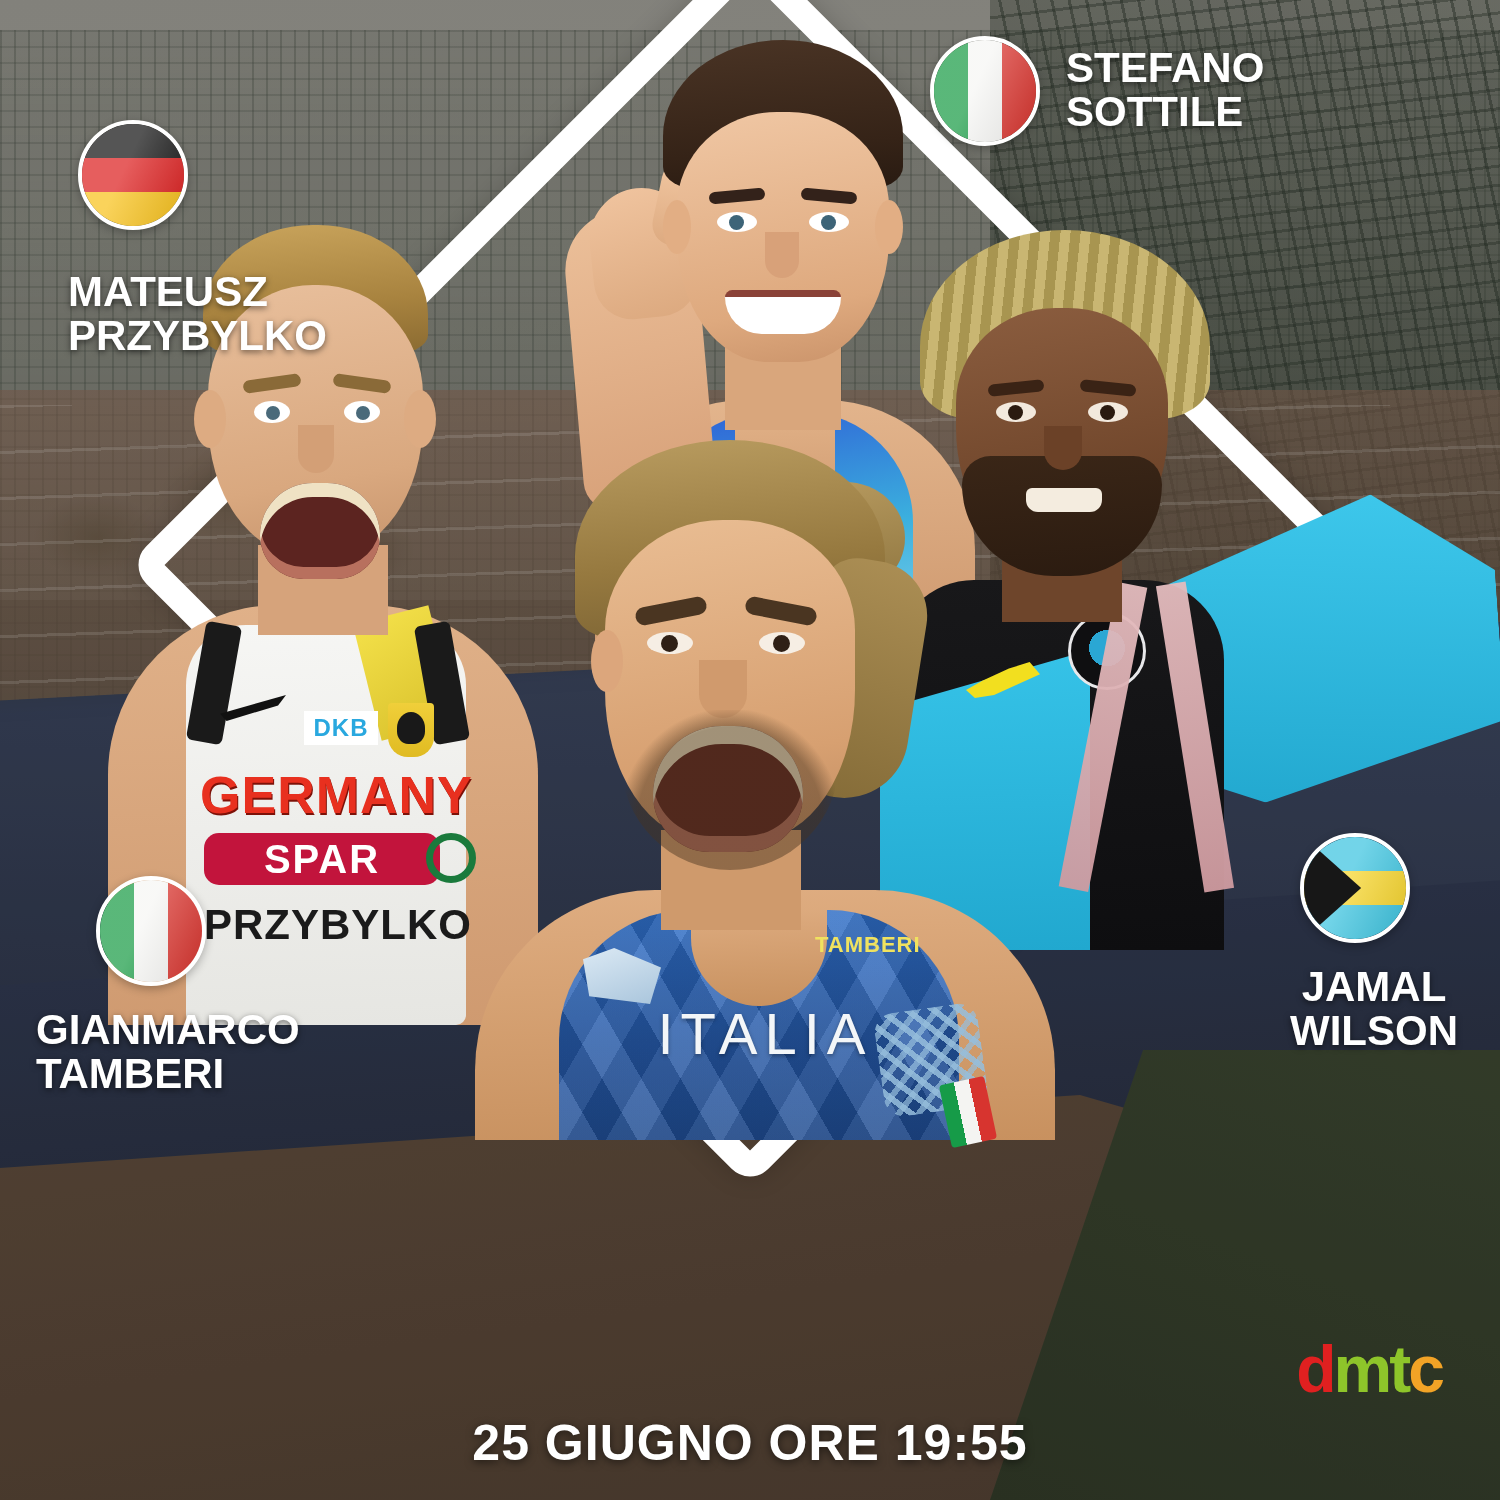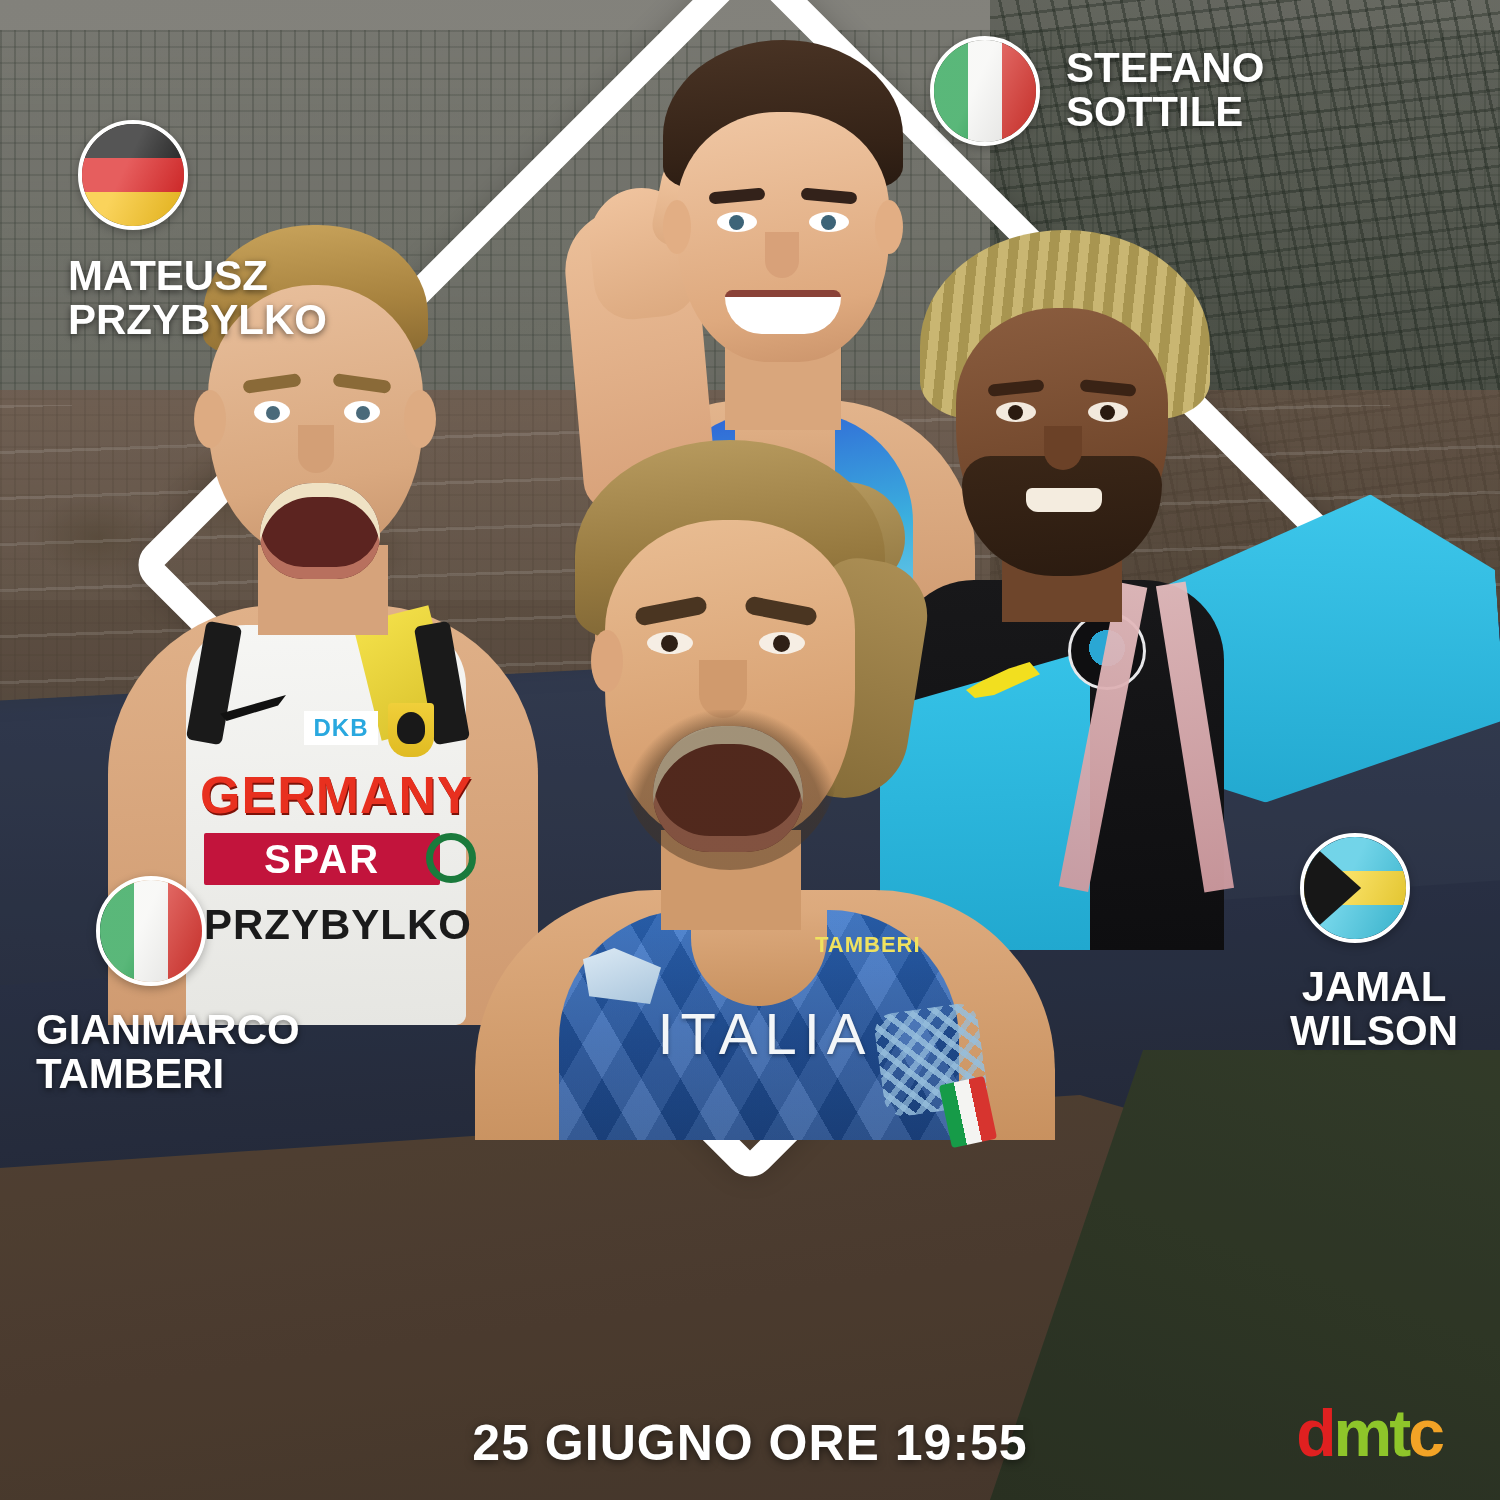--- a/index.html
+++ b/index.html
@@ -147,21 +147,21 @@
   }
   .pz-eagle { position:absolute; left:280px; top:478px; width:46px; height:54px; background:linear-gradient(180deg,#f0cf3a 0%,#e0bb22 100%); border-radius:4px 4px 20px 20px; }
   .pz-eagle::after { content:""; position:absolute; left:9px; top:9px; width:28px; height:32px; background:#191919; border-radius:50% 50% 40% 40%; }
   .pz-germany {
     position:absolute; left:92px; top:540px; width:250px;
     color:#e8301f; font-weight:bold; font-size:52px; letter-spacing:1px;
     text-shadow:1px 2px 0 #7d1108;
   }
   .pz-spar {
     position:absolute; left:96px; top:608px; width:236px; height:52px;
-    background:#c2143c; border-radius:2px;
+    background:#c2143c; border-radius:15px;
     color:#fff; font-weight:bold; font-size:40px; text-align:center; line-height:52px; letter-spacing:2px;
   }
   .pz-spar-a { position:absolute; left:318px; top:608px; width:50px; height:50px; border:7px solid #1a7a3c; border-radius:50%; background:transparent; }
   .pz-name-jersey {
     position:absolute; left:96px; top:676px; width:250px;
     color:#1b1b1b; font-weight:bold; font-size:42px; letter-spacing:1px;
   }
 
   
   .ath-sottile { left:585px; top:40px; width:400px; height:600px; }
@@ -392,21 +392,21 @@
     content:""; position:absolute; left:0; top:0; width:56%; height:100%;
     background:#171717; clip-path:polygon(0 0, 100% 50%, 0 100%); z-index:2;
   }
   .corner-name {
     color:#ffffff; font-weight:bold; font-size:42px; line-height:1.04;
     letter-spacing:0px; text-shadow:0 2px 6px rgba(0,0,0,.55);
     font-stretch:condensed; white-space:pre-line;
   }
 
   .c-przybylko { left:78px; top:120px; }
-  .c-przybylko .corner-name { margin-top:24px; margin-left:-10px; }
+  .c-przybylko .corner-name { margin-top:40px; margin-left:-10px; }
   .c-sottile { left:930px; top:36px; display:flex; align-items:flex-start; gap:26px; }
   .c-sottile .corner-name { margin-top:10px; }
   .c-tamberi { left:96px; top:876px; }
   .c-tamberi .corner-name { margin-top:22px; margin-left:-60px; }
   .c-wilson { left:1300px; top:833px; }
   .c-wilson .corner-name { margin-top:22px; margin-left:-10px; text-align:center; }
 
   
   .title-card {
     position:absolute; left:50%; top:1122px; transform:translateX(-50%);
@@ -433,21 +433,21 @@
     opacity:.92;
   }
 
   
   .date-line {
     position:absolute; left:50%; top:1414px; transform:translateX(-50%);
     color:#ffffff; font-weight:bold; font-size:50px; letter-spacing:1px;
     text-shadow:0 2px 8px rgba(0,0,0,.55); z-index:30; white-space:nowrap;
   }
   .logo {
-    position:absolute; right:58px; top:1400px; z-index:30;
+    position:absolute; right:58px; top:1336px; z-index:30;
     font-weight:bold; font-size:66px; letter-spacing:-3px; line-height:1;
   }
   .logo .l-d { color:#e02020; }
   .logo .l-m { color:#8ec52a; }
   .logo .l-t { color:#8ec52a; }
   .logo .l-c { color:#f2a326; }
 </style>
 </head>
 <body>
 

